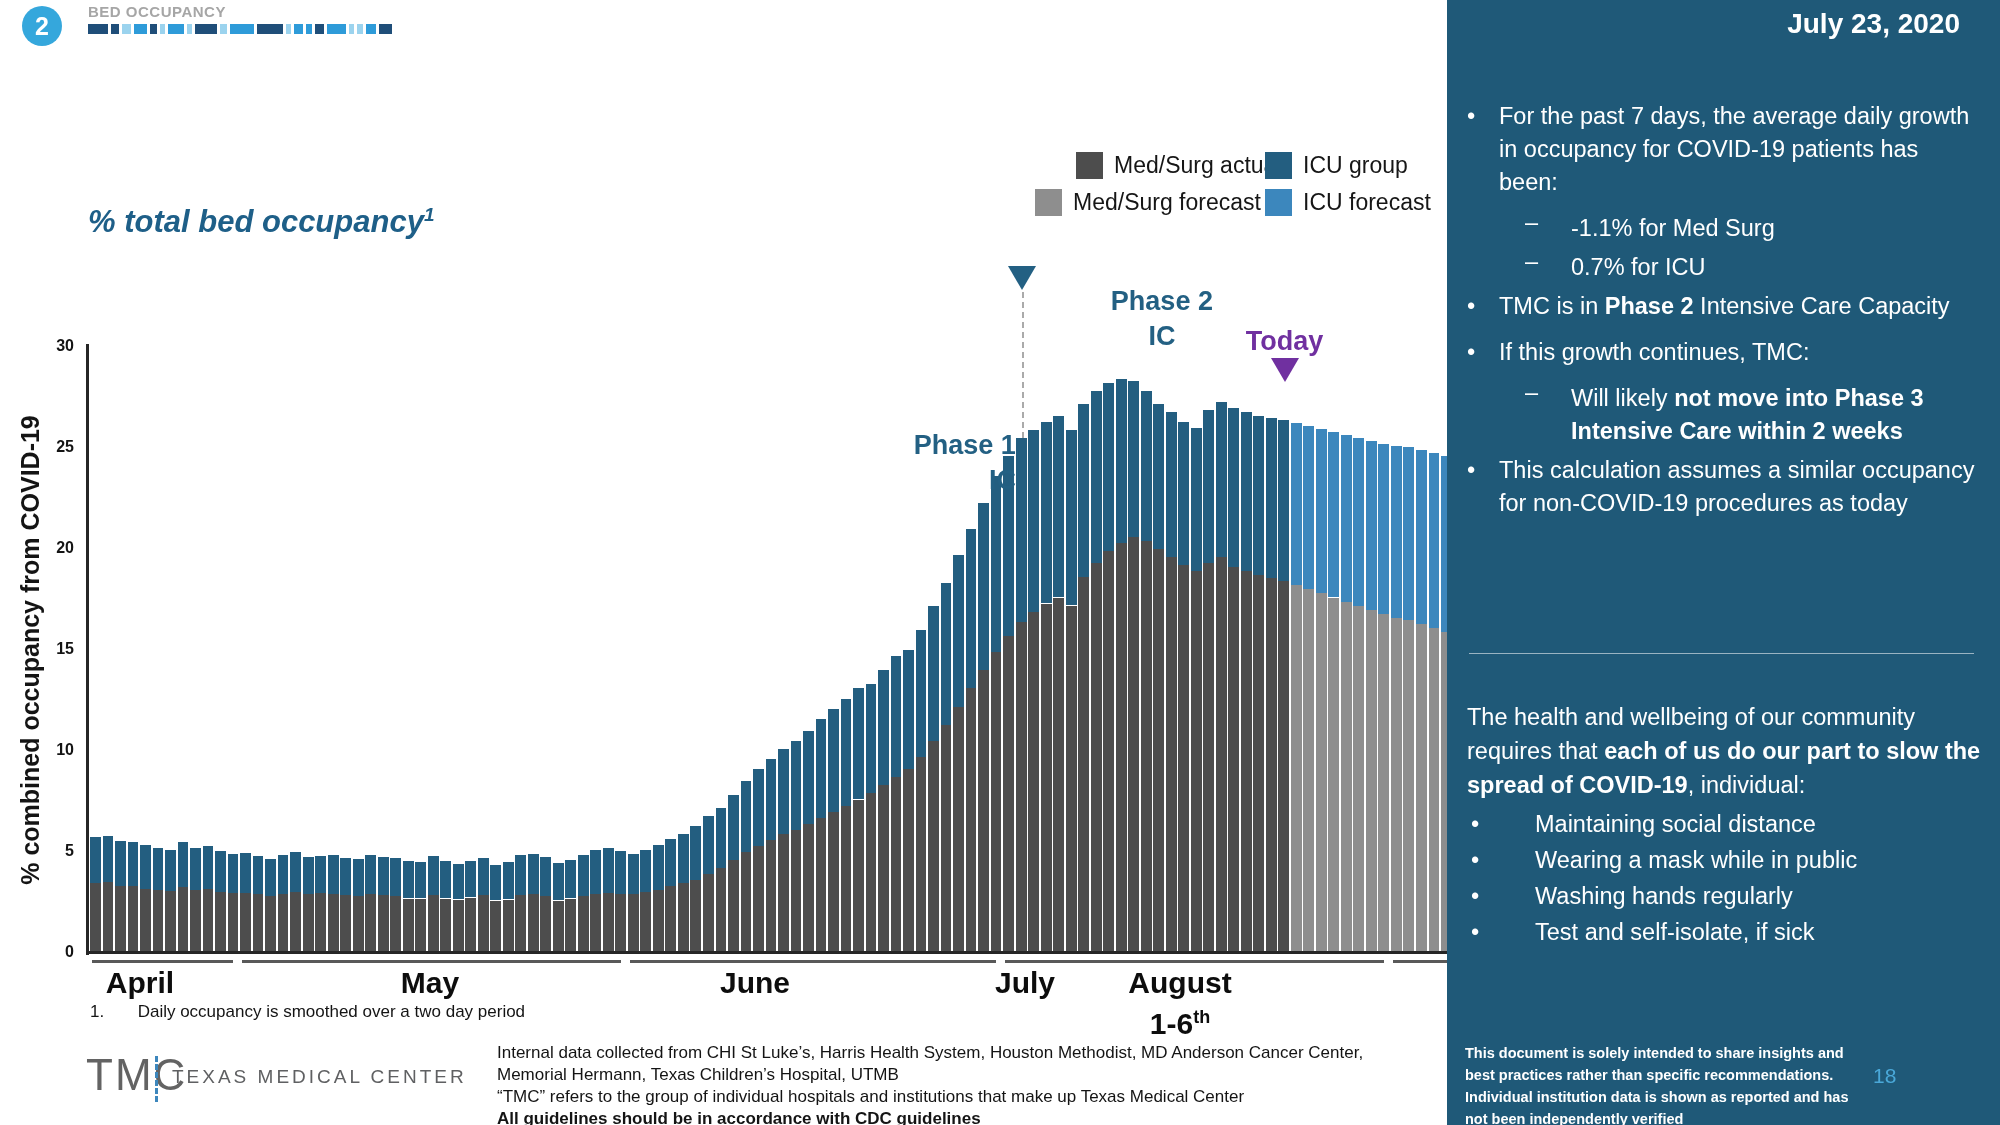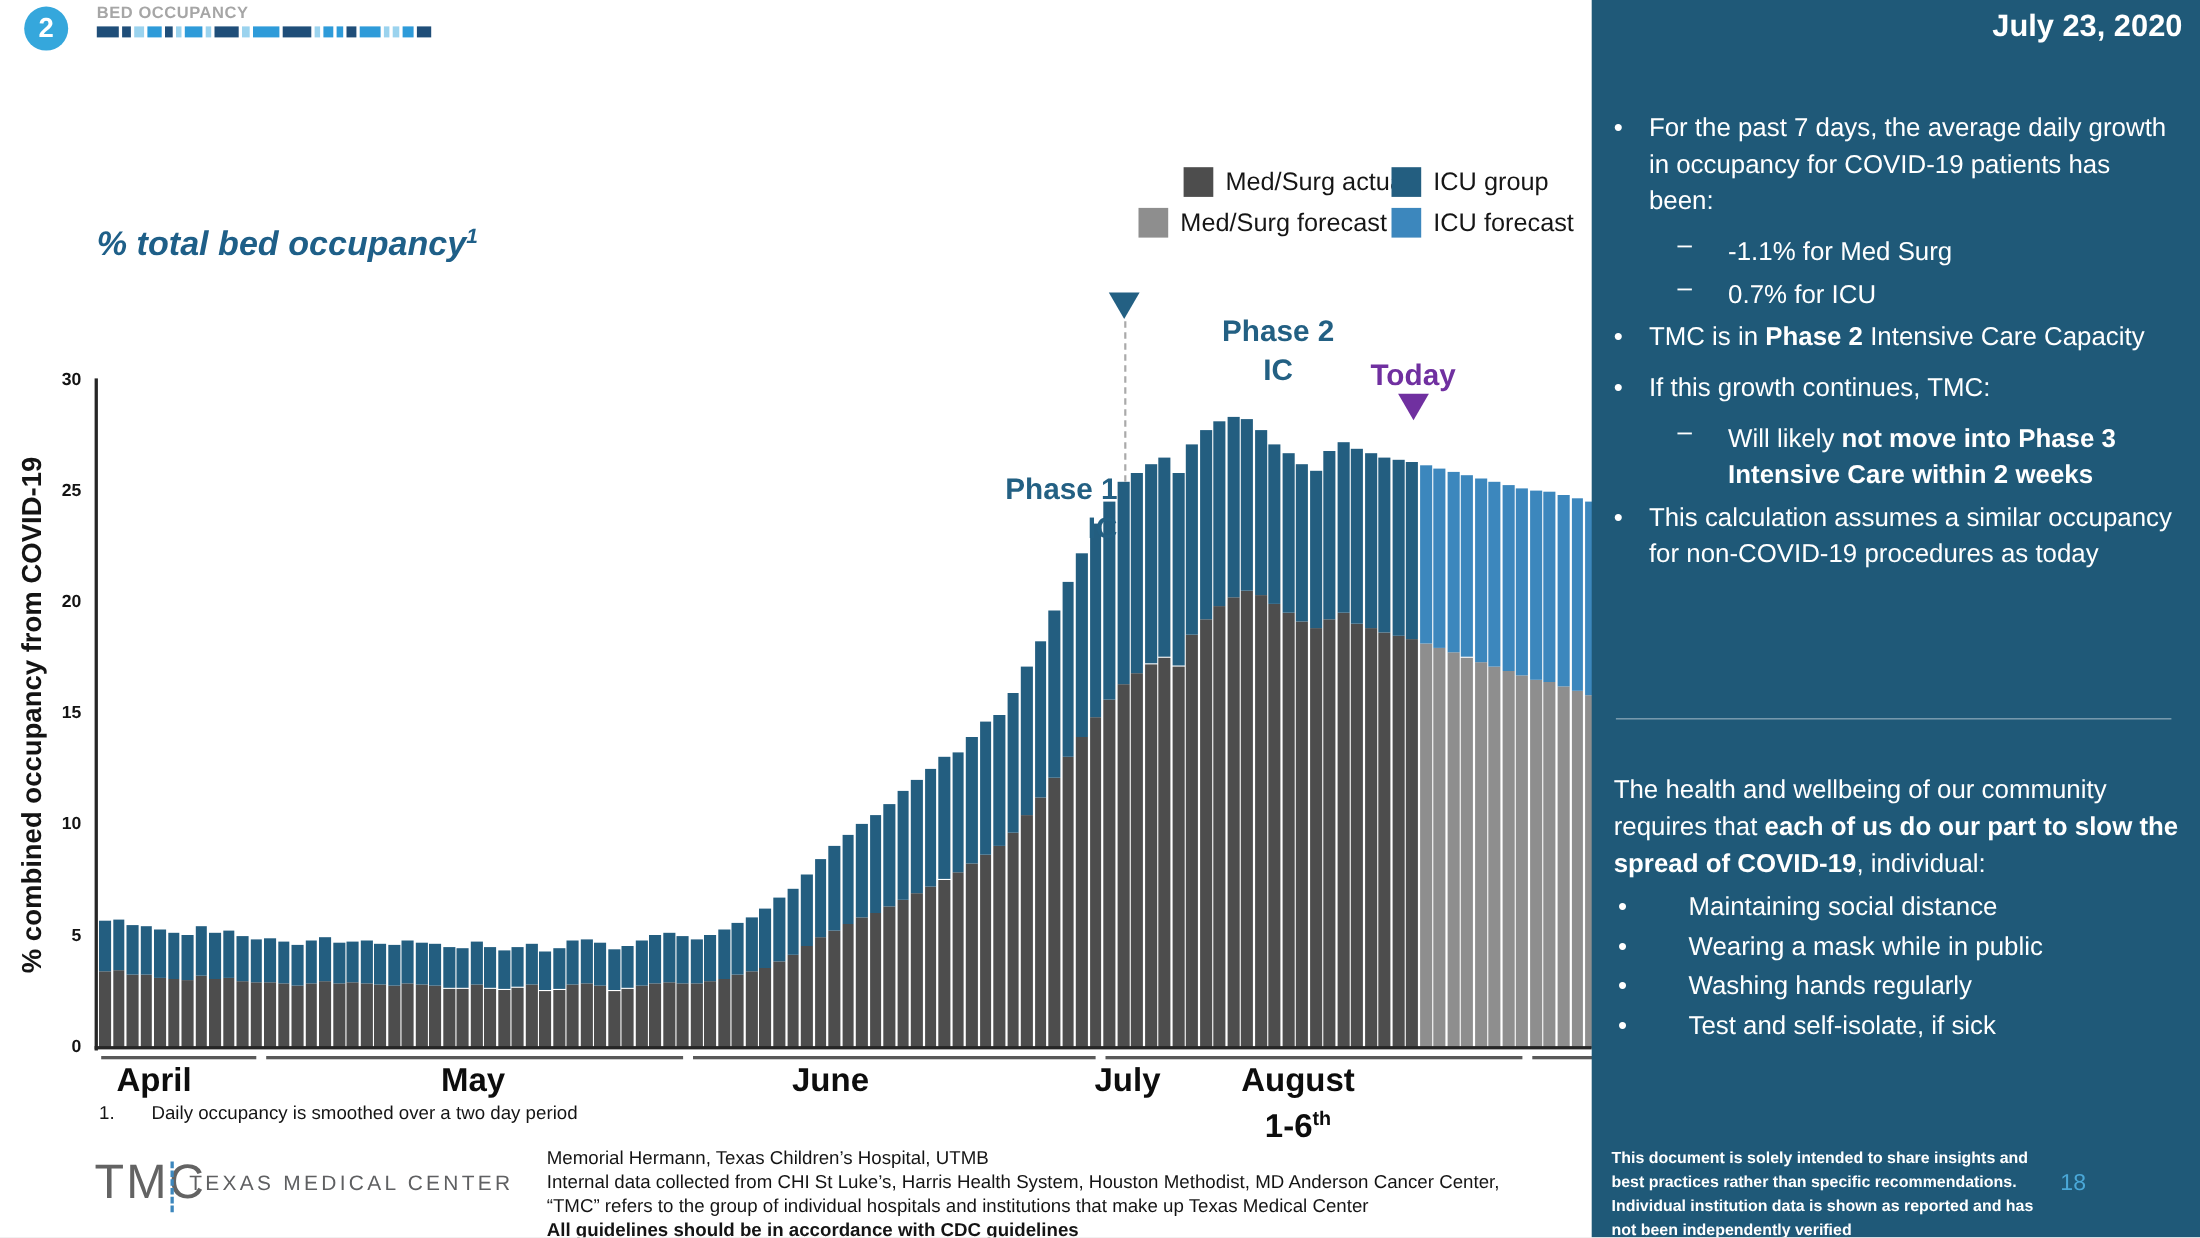--- a/index.html
+++ b/index.html
@@ -40,21 +40,21 @@
 
   
   .fn{font-size:17px;color:#141414;}
   #source-block{left:497px;top:1042px;font-size:17px;line-height:22px;color:#141414;}
   #logo-tmc{left:86px;top:1050px;font-size:44px;letter-spacing:2px;color:#636363;}
   #logo-sep{left:155px;top:1056px;height:46px;border-left:3px dashed #3d87bd;width:0;}
   #logo-text{left:172px;top:1066px;font-size:19px;letter-spacing:3px;color:#5f6062;}
 
   
   #sidebar{left:1447px;top:0;width:553px;height:1125px;color:#ffffff;z-index:5;}
-  #sb-date{position:absolute;right:16px;top:8px;font-size:28px;font-weight:700;}
+  #sb-date{position:absolute;right:40px;top:8px;font-size:28px;font-weight:700;}
   #sb-bullets{position:absolute;left:20px;top:100px;width:515px;font-size:23.5px;line-height:33px;}
   .sbi{display:flex;margin-bottom:13px;}
   .sbi .mk{flex:none;width:32px;}
   .sbi.l1{padding-left:58px;margin-bottom:6px;}
   .sbi.l1 .mk{width:46px;transform:translateY(-6px);}
   #sb-divider{position:absolute;left:22px;width:505px;top:653px;height:1px;background:rgba(255,255,255,0.55);}
   #sb-lower{position:absolute;left:20px;top:700px;width:515px;font-size:23.5px;line-height:34px;}
   .act{display:flex;line-height:36px;}
   .act .mk{flex:none;width:64px;text-align:left;padding-left:4px;}
   #sb-fine{position:absolute;left:18px;top:1042px;width:396px;font-size:14.5px;font-weight:700;line-height:22px;}
@@ -376,22 +376,22 @@
     <span data-name="footnote-number">1.</span>
     <span style="display:inline-block;width:24px;"></span>
     <span data-name="footnote-text">Daily occupancy is smoothed over a two day period</span>
   </div>
 
   <div class="abs" id="logo-tmc" data-name="tmc-logo">TMC</div>
   <div class="abs" id="logo-sep" data-name="tmc-logo-divider"></div>
   <div class="abs" id="logo-text" data-name="tmc-logo-wordmark">TEXAS MEDICAL CENTER</div>
 
   <div class="abs" id="source-block" data-name="data-source-block">
+    <div data-name="source-line">Internal data collected from CHI St Luke’s, Harris Health System, Houston Methodist, MD Anderson Cancer Center,</div>
     <div data-name="source-line">Memorial Hermann, Texas Children’s Hospital, UTMB</div>
-    <div data-name="source-line">Internal data collected from CHI St Luke’s, Harris Health System, Houston Methodist, MD Anderson Cancer Center,</div>
     <div data-name="source-line">“TMC” refers to the group of individual hospitals and institutions that make up Texas Medical Center</div>
     <div style="font-weight:700;" data-name="source-line-cdc">All guidelines should be in accordance with CDC guidelines</div>
   </div>
 
   <div class="abs" id="sidebar" data-name="sidebar-panel" style="background: rgb(31, 89, 120);">
     <div id="sb-date" data-name="slide-date">July 23, 2020</div>
     <div id="sb-bullets" data-name="sidebar-bullet-list">
         <div class="sbi l0" data-name="sidebar-bullet">
           <span class="mk">•</span>
           <div><span style="font-weight:400">For the past 7 days, the average daily growth in occupancy for COVID-19 patients has been:</span></div>

